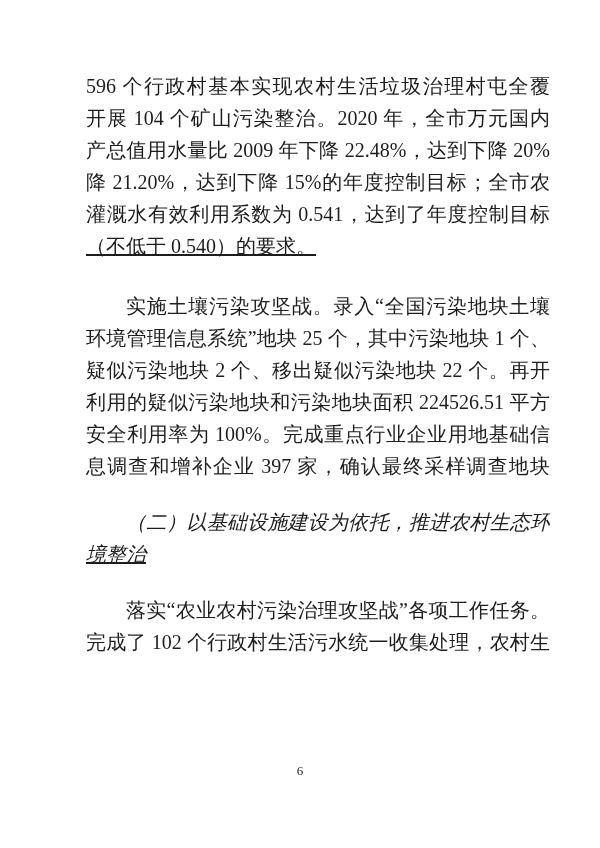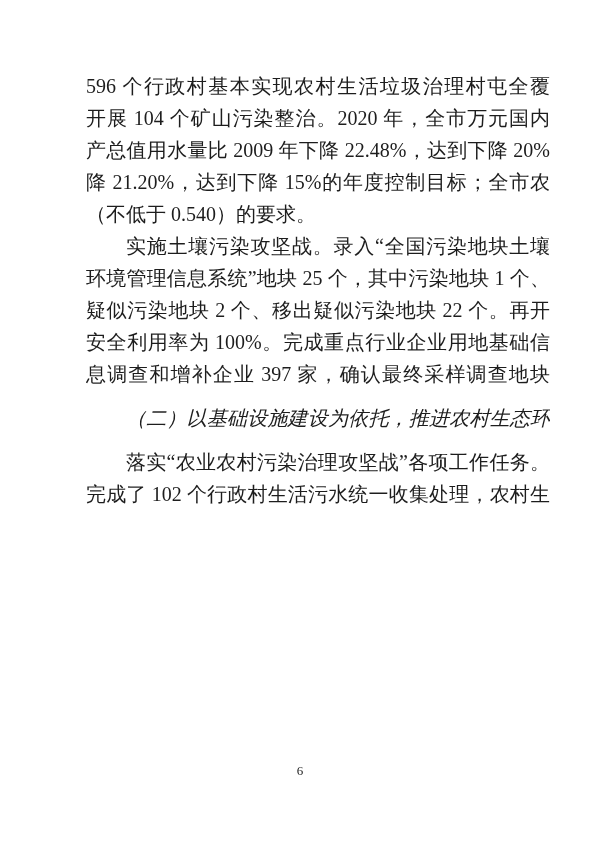--- a/index.html
+++ b/index.html
@@ -26,29 +26,31 @@
     font-size: 20px;
     line-height: 32px;
     height: 32px;
     text-align: justify;
     text-align-last: justify;
     text-justify: inter-ideograph;
     overflow: hidden;
   }
   .line.last {
     text-align-last: left;
+    text-decoration: underline;
   }
   .line.indent {
     text-indent: 40px;
+    margin-top: 28px;
   }
   .line.heading {
     font-style: italic;
   }
   .line.space-before {
-    margin-top: 12px;
+    margin-top: 24px;
   }
   .page-number {
     position: absolute;
     top: 763px;
     left: 0;
     width: 100%;
     text-align: center;
     font-size: 13px;
     line-height: 15px;
     color: #1d1d1d;
@@ -56,24 +58,27 @@
 </style>
 </head>
 <body>
 
 <div class="page">
   <div class="content" id="content">
       <div class="line">596 个行政村基本实现农村生活垃圾治理村屯全覆盖。</div>
       <div class="line">开展 104 个矿山污染整治。2020 年，全市万元国内生</div>
       <div class="line">产总值用水量比 2009 年下降 22.48%，达到下降 20%</div>
       <div class="line">降 21.20%，达到下降 15%的年度控制目标；全市农田</div>
+      <div class="line">灌溉水有效利用系数为 0.541，达到了年度控制目标</div>
       <div class="line last">（不低于 0.540）的要求。</div>
       <div class="line indent">实施土壤污染攻坚战。录入“全国污染地块土壤</div>
       <div class="line">环境管理信息系统”地块 25 个，其中污染地块 1 个、</div>
       <div class="line">疑似污染地块 2 个、移出疑似污染地块 22 个。再开发</div>
+      <div class="line">利用的疑似污染地块和污染地块面积 224526.51 平方</div>
       <div class="line">安全利用率为 100%。完成重点行业企业用地基础信</div>
       <div class="line">息调查和增补企业 397 家，确认最终采样调查地块 24</div>
       <div class="line indent heading space-before">（二）以基础设施建设为依托，推进农村生态环</div>
+      <div class="line last heading">境整治</div>
       <div class="line indent space-before">落实“农业农村污染治理攻坚战”各项工作任务。</div>
       <div class="line">完成了 102 个行政村生活污水统一收集处理，农村生</div>
     </div>
   <div class="page-number">6</div>
 </div>
 
 </body></html>

